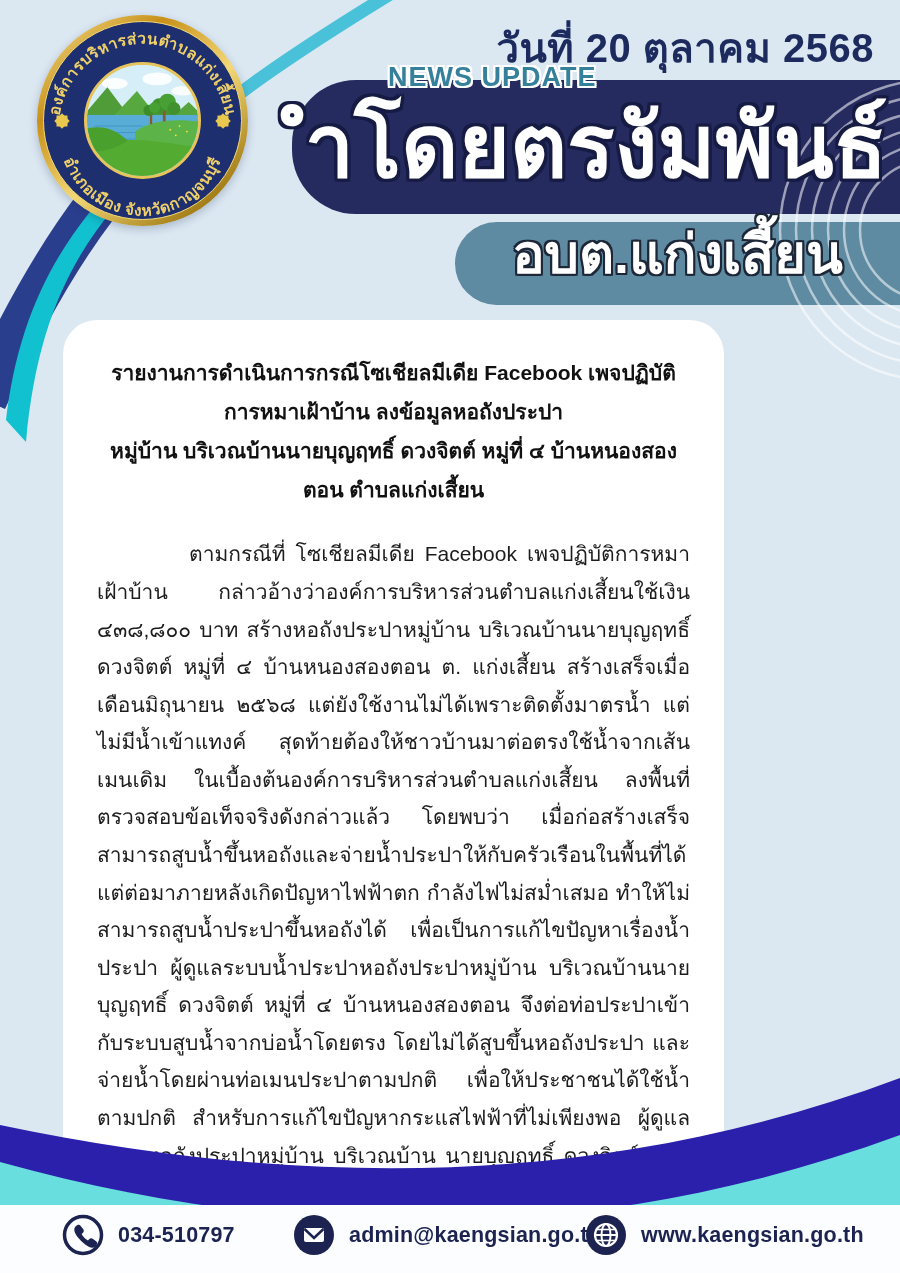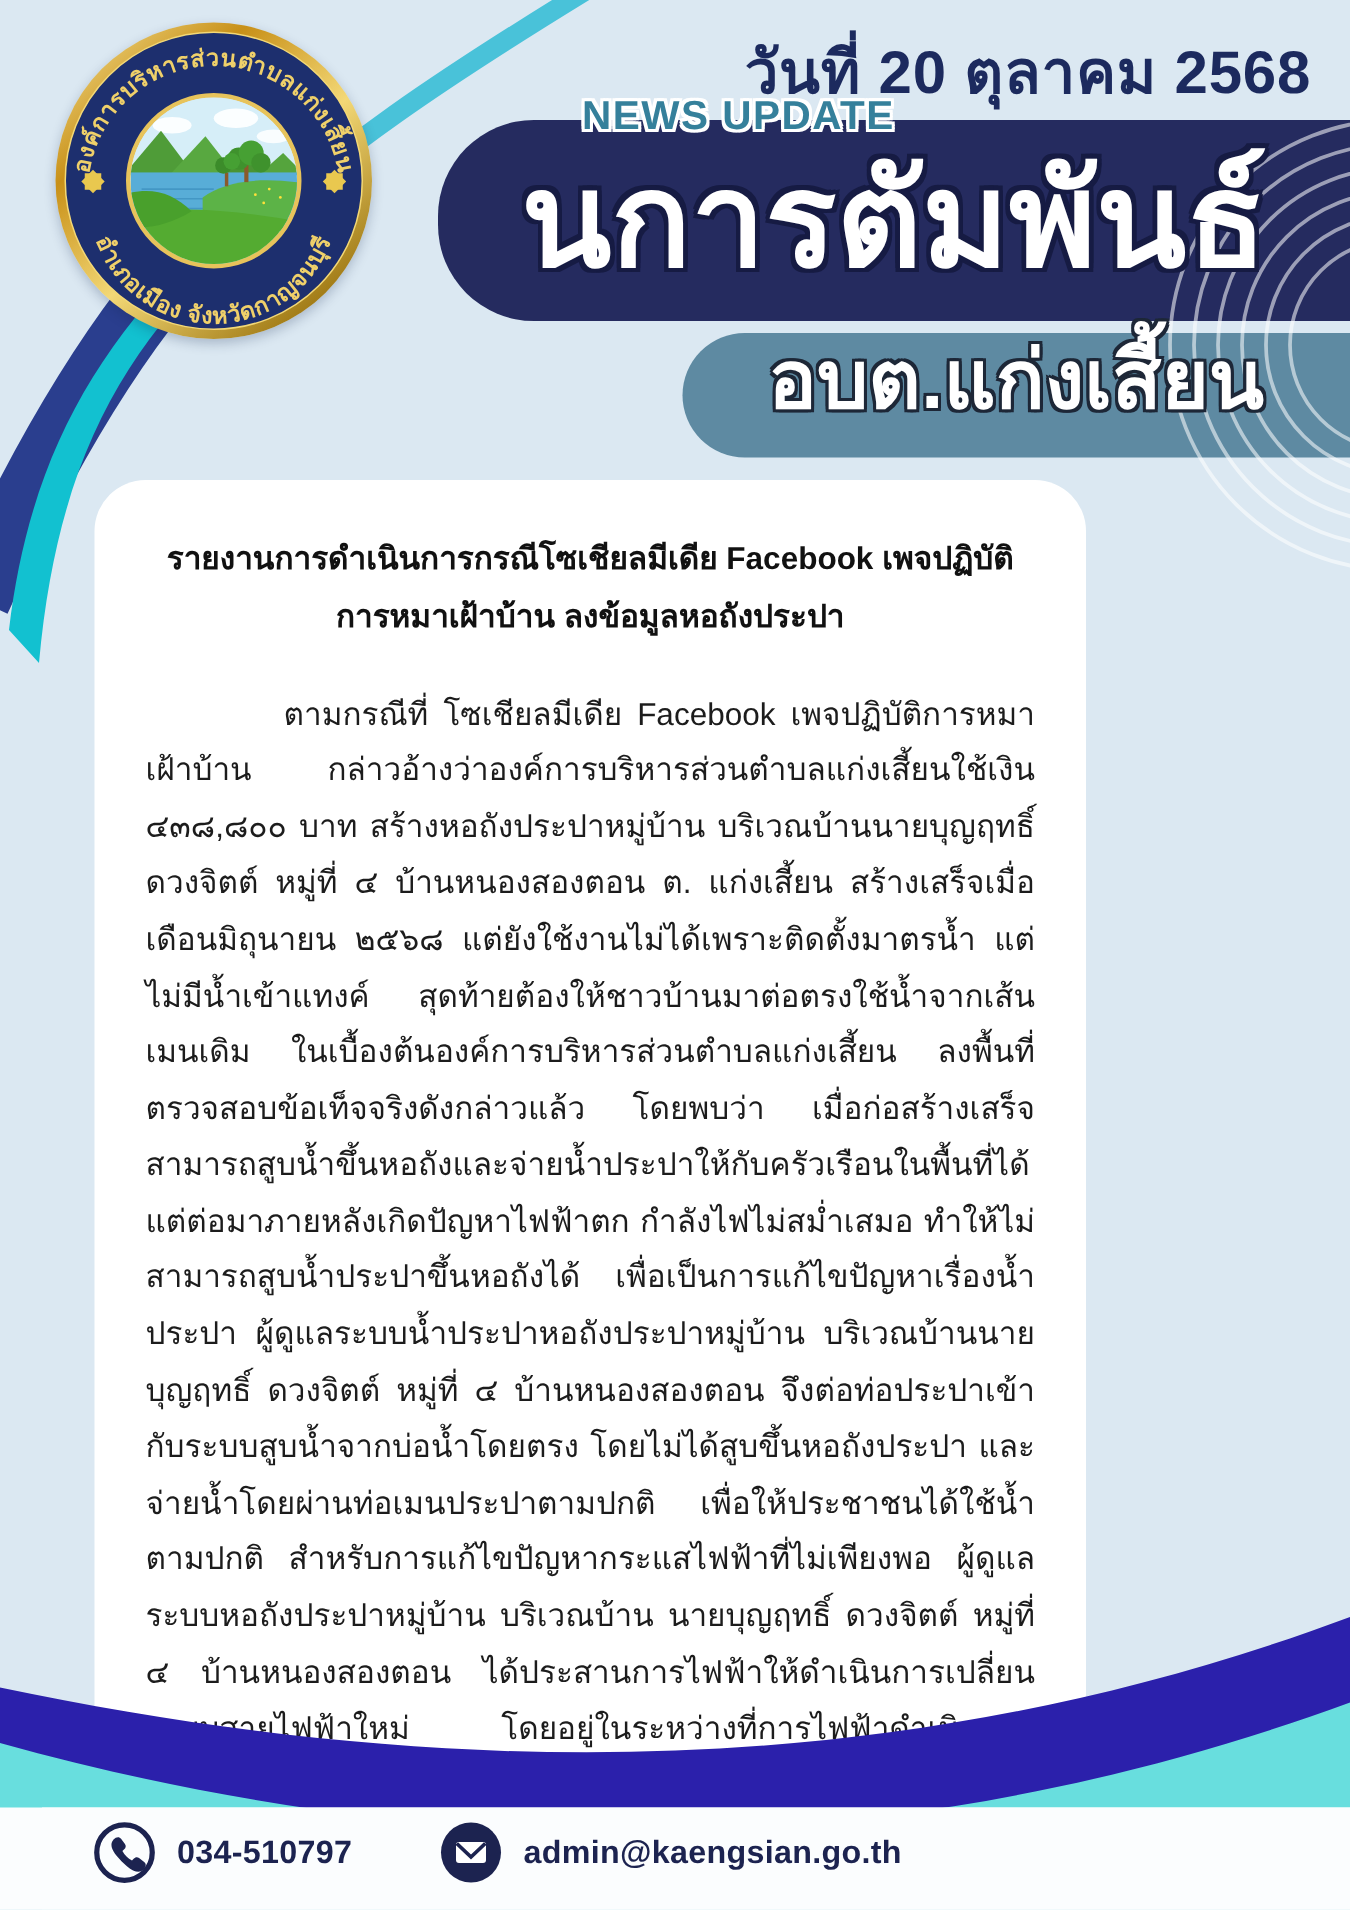--- a/index.html
+++ b/index.html
@@ -73,21 +73,21 @@
       <circle cx="310" cy="172" r="86"></circle>
       <circle cx="310" cy="172" r="102"></circle>
       <circle cx="310" cy="172" r="118"></circle>
       <circle cx="310" cy="172" r="134"></circle>
       <circle cx="310" cy="172" r="150"></circle>
     </g>
   </svg>
 
   <div class="abs date-text">วันที่ 20 ตุลาคม 2568</div>
   <div class="abs news-update">NEWS UPDATE</div>
-  <div class="abs main-title">นการตัมพันธ์</div>
+  <div class="abs main-title">ำโดยตรงัมพันธ์</div>
   <div class="abs org-name">อบต.แก่งเสี้ยน</div>
 
   <div class="abs logo">
     <div class="logo-ring"></div>
     <div class="logo-scene">
       <svg width="100%" height="100%" viewBox="0 0 120 120" preserveAspectRatio="none">
         <rect x="0" y="0" width="120" height="60" fill="#d6eef8"></rect>
         <ellipse cx="30" cy="20" rx="14" ry="6" fill="#ffffff" opacity="0.9"></ellipse>
         <ellipse cx="76" cy="15" rx="16" ry="7" fill="#ffffff" opacity="0.9"></ellipse>
         <ellipse cx="103" cy="28" rx="12" ry="5" fill="#ffffff" opacity="0.85"></ellipse>
@@ -138,20 +138,21 @@
       <g transform="translate(186,106)">
         <rect x="-5.5" y="-5.5" width="11" height="11" fill="#e9c84f"></rect>
         <rect x="-5.5" y="-5.5" width="11" height="11" fill="#e9c84f" transform="rotate(45)"></rect>
       </g>
     </svg>
   </div>
 
   <div class="abs card">
     <div class="article-title">
       <span style="display:block">รายงานการดำเนินการกรณีโซเชียลมีเดีย Facebook เพจปฏิบัติการหมาเฝ้าบ้าน ลงข้อมูลหอถังประปา</span>
+      <span style="display:block">หมู่บ้าน บริเวณบ้านนายบุญฤทธิ์ ดวงจิตต์ หมู่ที่ ๔ บ้านหนองสองตอน ตำบลแก่งเสี้ยน</span>
     </div>
     <p>ตามกรณีที่ โซเชียลมีเดีย Facebook เพจปฏิบัติการหมาเฝ้าบ้าน กล่าวอ้างว่าองค์การบริหารส่วนตำบลแก่งเสี้ยนใช้เงิน ๔๓๘,๘๐๐ บาท สร้างหอถังประปาหมู่บ้าน บริเวณบ้านนายบุญฤทธิ์ ดวงจิตต์ หมู่ที่ ๔ บ้านหนองสองตอน ต. แก่งเสี้ยน สร้างเสร็จเมื่อเดือนมิถุนายน ๒๕๖๘ แต่ยังใช้งานไม่ได้เพราะติดตั้งมาตรน้ำ แต่ไม่มีน้ำเข้าแทงค์ สุดท้ายต้องให้ชาวบ้านมาต่อตรงใช้น้ำจากเส้นเมนเดิม ในเบื้องต้นองค์การบริหารส่วนตำบลแก่งเสี้ยน ลงพื้นที่ตรวจสอบข้อเท็จจริงดังกล่าวแล้ว โดยพบว่า เมื่อก่อสร้างเสร็จสามารถสูบน้ำขึ้นหอถังและจ่ายน้ำประปาให้กับครัวเรือนในพื้นที่ได้ แต่ต่อมาภายหลังเกิดปัญหาไฟฟ้าตก กำลังไฟไม่สม่ำเสมอ ทำให้ไม่สามารถสูบน้ำประปาขึ้นหอถังได้ เพื่อเป็นการแก้ไขปัญหาเรื่องน้ำประปา ผู้ดูแลระบบน้ำประปาหอถังประปาหมู่บ้าน บริเวณบ้านนายบุญฤทธิ์ ดวงจิตต์ หมู่ที่ ๔ บ้านหนองสองตอน จึงต่อท่อประปาเข้ากับระบบสูบน้ำจากบ่อน้ำโดยตรง โดยไม่ได้สูบขึ้นหอถังประปา และจ่ายน้ำโดยผ่านท่อเมนประปาตามปกติ เพื่อให้ประชาชนได้ใช้น้ำตามปกติ สำหรับการแก้ไขปัญหากระแสไฟฟ้าที่ไม่เพียงพอ ผู้ดูแลระบบหอถังประปาหมู่บ้าน บริเวณบ้าน นายบุญฤทธิ์ ดวงจิตต์ หมู่ที่ ๔ บ้านหนองสองตอน ได้ประสานการไฟฟ้าให้ดำเนินการเปลี่ยนระบบสายไฟฟ้าใหม่ โดยอยู่ในระหว่างที่การไฟฟ้าดำเนินการเปลี่ยนระบบสายไฟฟ้าใหม่ให้มีกำลังไฟฟ้ามากขึ้น</p>
     <p>องค์การบริหารส่วนตำบลแก่งเสี้ยน อำเภอเมืองกาญจนบุรี จังหวัดกาญจนบุรี โดยนายกองค์การบริหารส่วนตำบลแก่งเสี้ยน ได้ลงพื้นที่ตรวจสอบการดำเนินการกรณีดังกล่าวอีกครั้ง ในวันที่ ๑๕ ตุลาคม ๒๕๖๘ พบว่าหอถังประปาหมู่บ้านบริเวณบ้านนายบุญฤทธิ์ ดวงจิตต์ หมู่ที่ ๔ บ้านหนองสองตอน สามารถใช้งานได้ตามปกติแล้ว โดยการไฟฟ้าได้ดำเนินการเปลี่ยนระบบสายไฟฟ้าใหม่ทำให้กระแสไฟฟ้าสำหรับใช้กับหอถังประปาหมู่บ้านบริเวณบ้านนายบุญฤทธิ์ ดวงจิตต์ หมู่ที่ ๔ บ้านหนองสองตอน มีกระแสไฟฟ้าที่เพียงพอและสม่ำเสมอ รวมทั้งได้ดำเนินการต่อท่อระบบประปาจากบ่อน้ำบาดาลและสูบน้ำขึ้นหอถังประปาได้ตามปกติและปล่อยน้ำประปาให้ผู้ใช้น้ำในพื้นที่ได้ตลอดเวลาแล้ว</p>
 
   </div>
 
   <svg class="abs footer-swoosh" width="900" height="233" viewBox="0 0 900 233">
     <path d="M0,105 C300,170 600,172 900,70 L900,233 L0,233 Z" fill="#68dede"></path>
     <path d="M0,85 C300,148 600,150 900,38 L900,95 C600,205 300,205 0,122 Z" fill="#2b20ab"></path>
     <rect x="0" y="165" width="900" height="68" fill="#fbfdfe"></rect>
@@ -166,15 +167,26 @@
       <span>034-510797</span>
     </div>
     <div class="contact c-mail">
       <svg width="44" height="44" viewBox="0 0 44 44">
         <circle cx="22" cy="22" r="20" fill="#1c2350"></circle>
         <rect x="12" y="15" width="20" height="14" rx="2" fill="#ffffff"></rect>
         <path d="M12.5,16 L22,25 L31.5,16" stroke="#1c2350" stroke-width="2.5" fill="none"></path>
       </svg>
       <span>admin@kaengsian.go.th</span>
     </div>
+    <div class="contact c-web">
+      <svg width="44" height="44" viewBox="0 0 44 44">
+        <circle cx="22" cy="22" r="20" fill="#1c2350"></circle>
+        <circle cx="22" cy="22" r="11" fill="none" stroke="#ffffff" stroke-width="2.2"></circle>
+        <ellipse cx="22" cy="22" rx="4.5" ry="11" fill="none" stroke="#ffffff" stroke-width="2"></ellipse>
+        <line x1="11" y1="22" x2="33" y2="22" stroke="#ffffff" stroke-width="2"></line>
+        <line x1="13" y1="16.5" x2="31" y2="16.5" stroke="#ffffff" stroke-width="1.6"></line>
+        <line x1="13" y1="27.5" x2="31" y2="27.5" stroke="#ffffff" stroke-width="1.6"></line>
+      </svg>
+      <span>www.kaengsian.go.th</span>
+    </div>
   </div>
 
 </div>
 
 </body></html>

